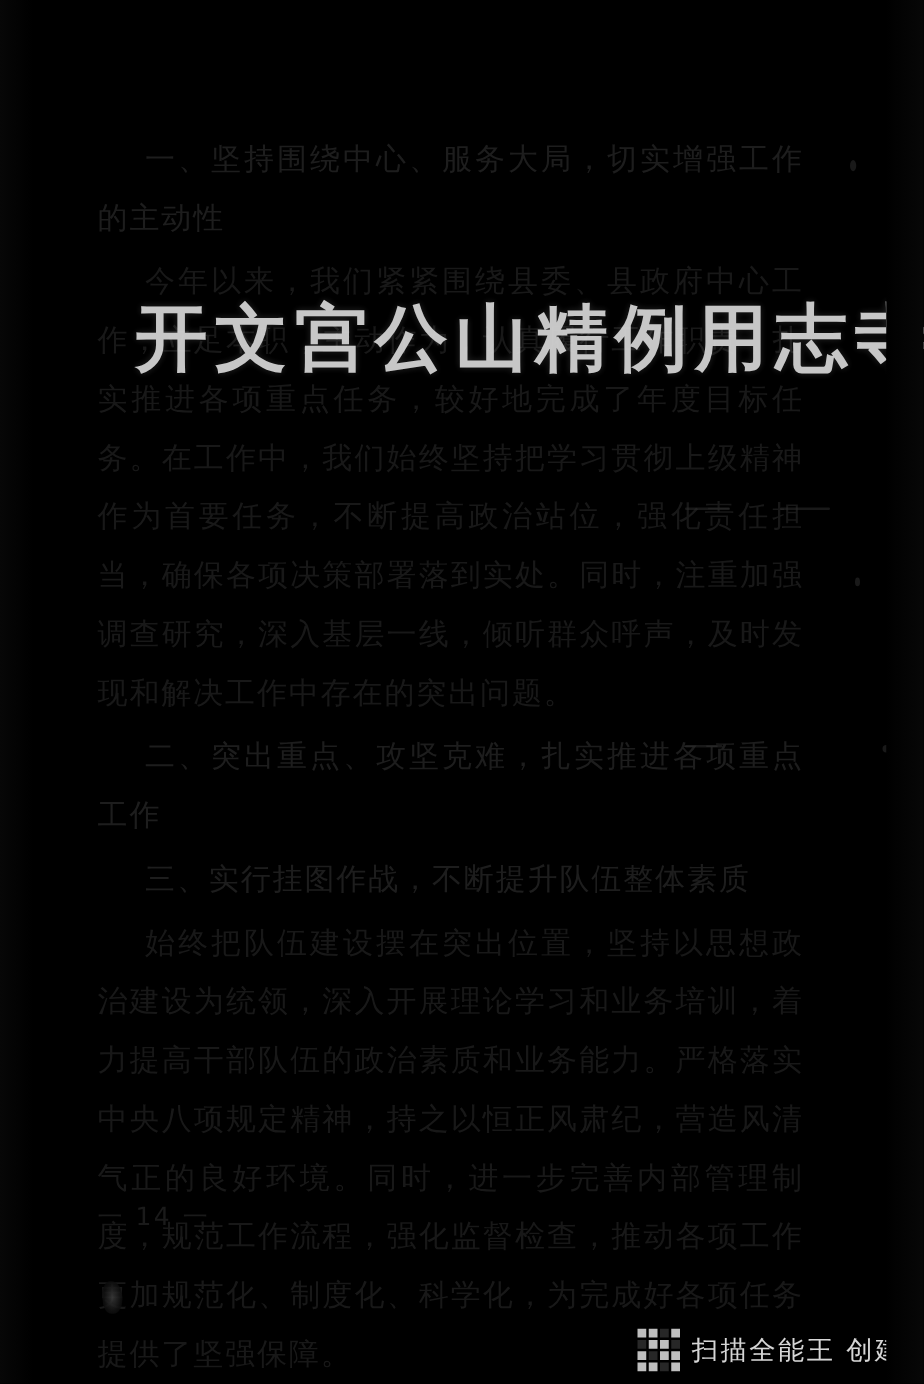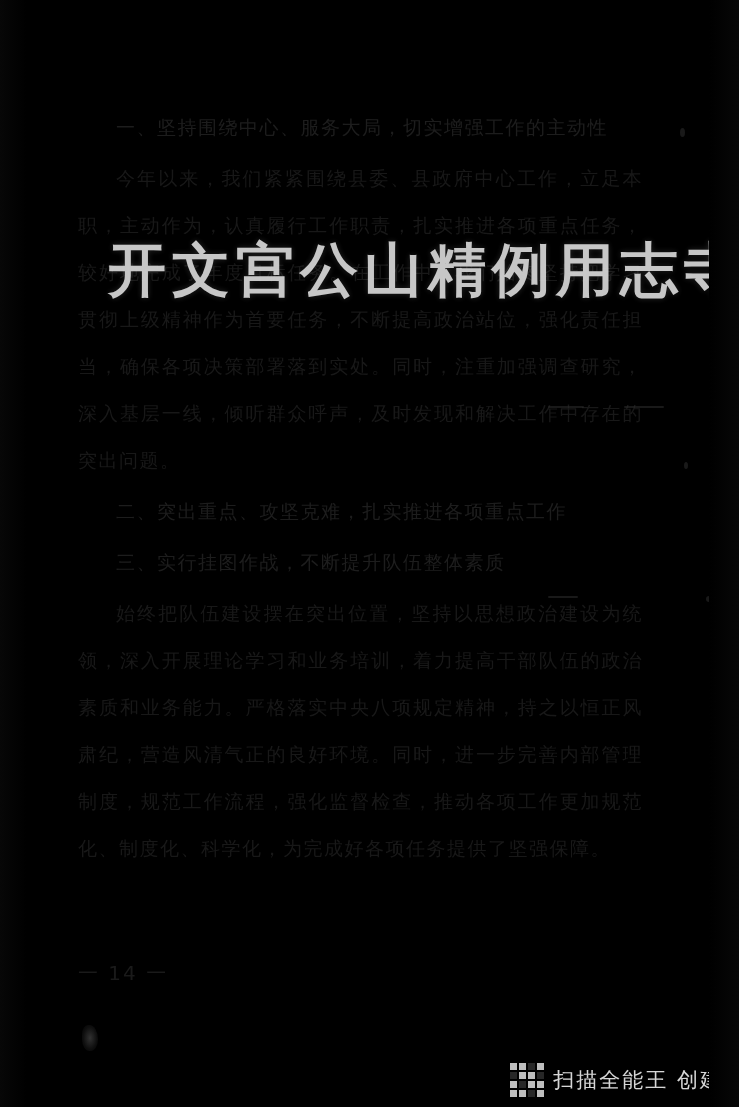--- a/index.html
+++ b/index.html
@@ -42,21 +42,21 @@
     position: absolute;
     left: 78px;
     top: 104px;
     width: 576px;
     height: 880px;
   }
 
   .para {
     margin: 0 11px 4px 0;
     color: #1b1b1b;
-    font-size: 19px;
+    font-size: 24px;
     line-height: 47px;
     letter-spacing: 1.5px;
     text-align: justify;
     font-family: "DejaVu Sans", sans-serif;
     white-space: pre-wrap;
     text-shadow: 0 0 1px #000;
     opacity: 0.92;
   }
   .para.indent {
     text-indent: 38px;

